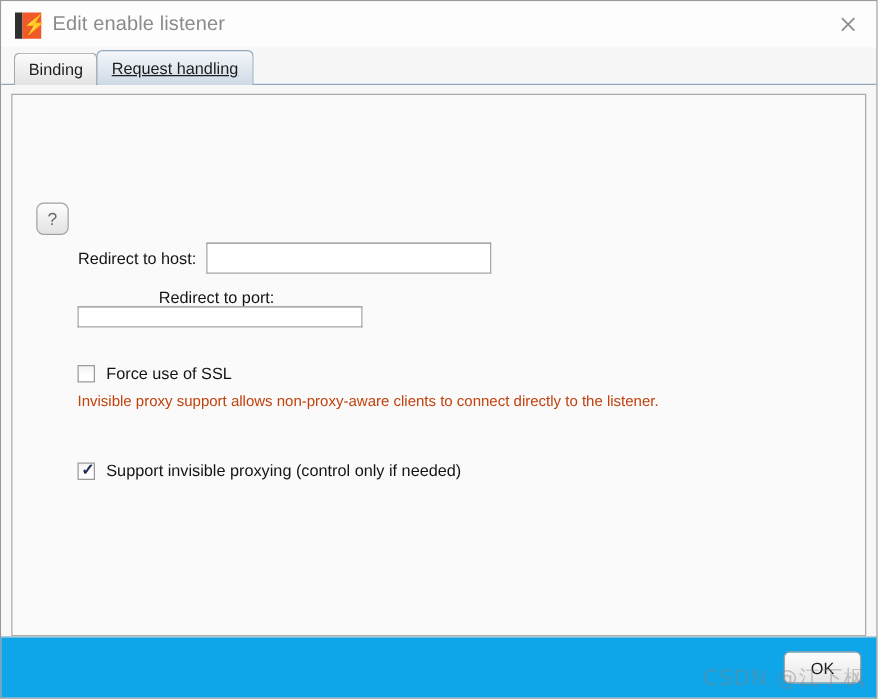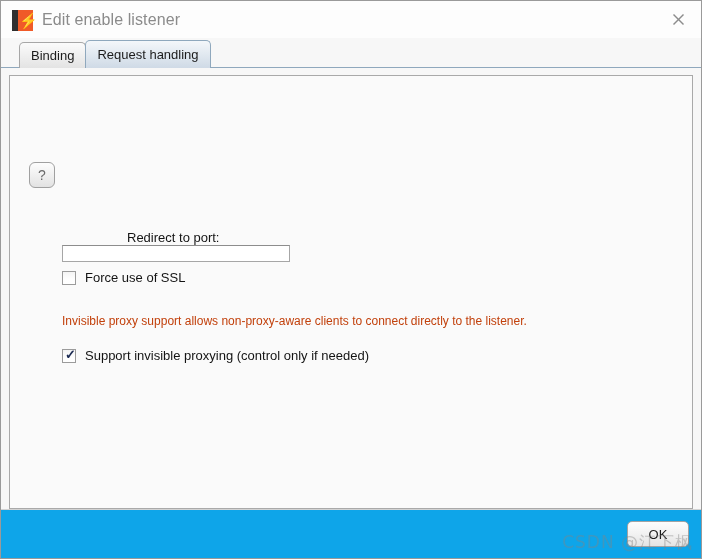--- a/index.html
+++ b/index.html
@@ -86,21 +86,21 @@
     cursor: pointer;
   }
   .close-btn svg { display: block; }
 
   
   .tabstrip {
     position: relative;
     height: 30px;
     min-height: 30px;
     background: #f7f7f7;
-    padding-left: 18px;
+    padding-left: 10px;
     box-sizing: border-box;
     display: flex;
     align-items: flex-end;
     border-bottom: 1px solid #8fa8bd;
     text-align: right;
   }
   .tab {
     position: relative;
     height: 26px;
     line-height: 25px;
@@ -117,20 +117,21 @@
     margin-right: -1px;
     top: 1px;
   }
   .tab.selected {
     background: linear-gradient(to bottom, #f4f7fa 0%, #dfe7ef 55%, #cfdae6 100%);
     border-color: #8fa8bd;
     z-index: 3;
     height: 28px;
     line-height: 27px;
     top: 1px;
+    text-decoration: underline;
   }
 
   
   .panel-wrap {
     flex: 1 1 auto;
     padding: 7px 8px 0 8px;
     box-sizing: border-box;
     background: #f7f7f7;
     display: flex;
     flex-direction: column;
@@ -203,20 +204,21 @@
     padding: 0 4px;
     outline: none;
   }
 
   .check-row {
     position: absolute;
     left: 52px;
     display: flex;
     align-items: center;
     cursor: pointer;
+    margin-top: 21px;
   }
   .check-row.ssl { top: 194px; }
   .check-row.invisible { top: 272px; }
 
   .checkbox {
     width: 14px;
     height: 14px;
     box-sizing: border-box;
     border: 1px solid #9b9b9b;
     background: linear-gradient(to bottom, #f4f4f4 0%, #fefefe 60%, #ffffff 100%);
@@ -316,20 +318,24 @@
     <div class="tab">Binding</div>
     <div class="tab selected">Request handling</div>
   </div>
 
   <div class="panel-wrap">
     <div class="panel">
 
       <div class="help-btn">?</div>
 
 
+      <div class="field-row host">
+        <div class="field-label">Redirect to host:</div>
+        <input class="text-input" type="text" value="" style="">
+      </div>
 
       <div class="field-row port">
         <div class="field-label">Redirect to port:</div>
         <input class="text-input" type="text" value="" style="">
       </div>
 
       <div class="check-row ssl">
         <div class="checkbox">
           <span class="tick"></span>
         </div>

